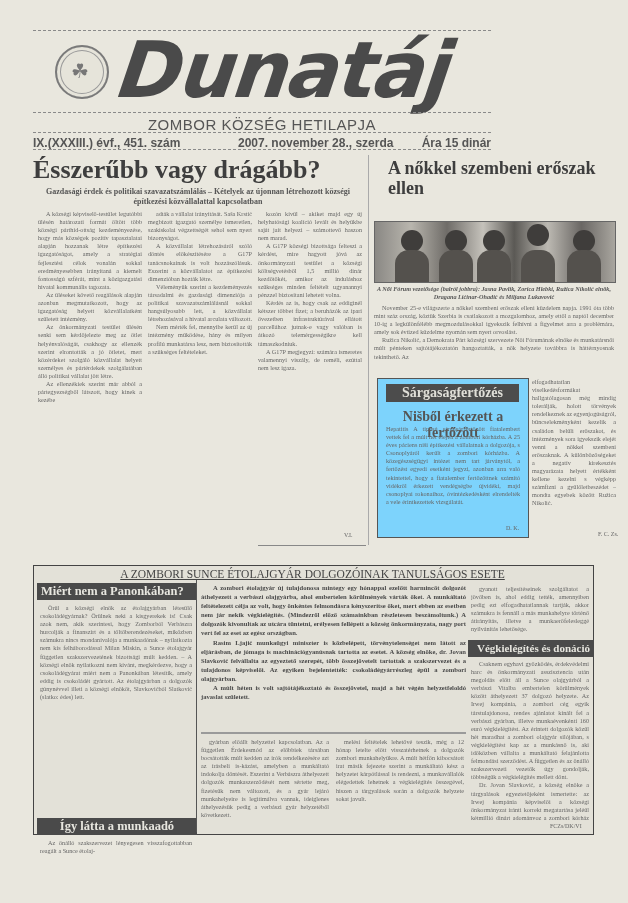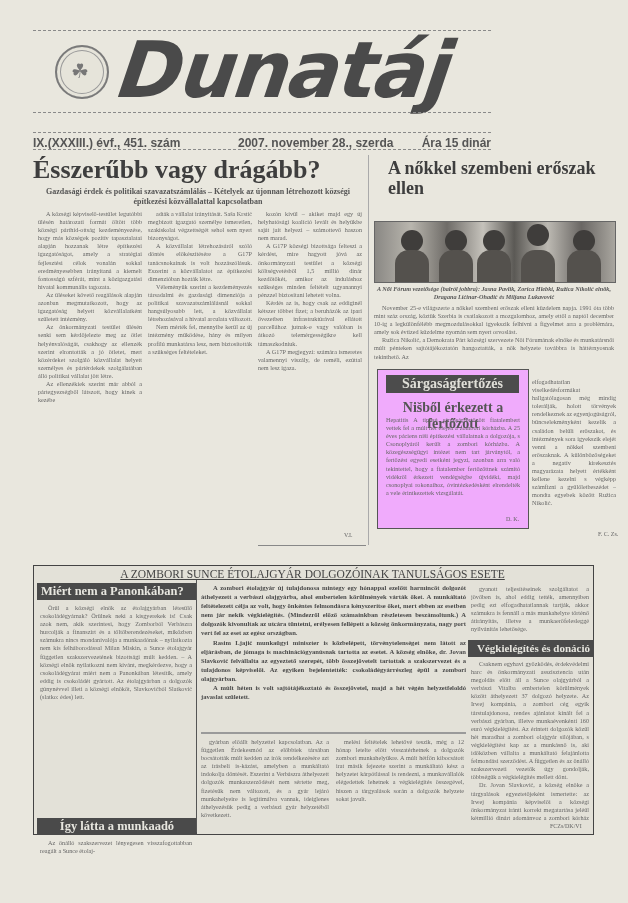--- a/index.html
+++ b/index.html
@@ -39,21 +39,21 @@
   .col { position:absolute; font-size:6.2px; line-height:8.1px; color:#666; text-align:justify; overflow:hidden; }
   .col p { margin:0; text-indent:8px; }
   .photo {
     position:absolute; left:374px; top:221px; width:240px; height:60px;
     background: linear-gradient(90deg,#8a8884 0%,#b9b6ae 15%,#6f6c68 30%,#c5c2bb 45%,#5b5955 58%,#bcb9b2 72%,#6a6764 86%,#a9a69f 100%);
     border:1px solid #666;
   }
   .photo .fig { position:absolute; top:8px; width:22px; height:22px; border-radius:50%; background:#3f3d3b; }
   .photo .body { position:absolute; top:28px; width:34px; height:32px; border-radius:14px 14px 0 0; background:#54514d; }
   .caption { position:absolute; left:374px; top:285px; width:240px; text-align:center; font-style:italic; font-size:6.2px; line-height:8px; color:#555; font-weight:bold; }
-  .sidebox { position:absolute; left:377px; top:369px; width:150px; height:158px; border:1px solid #555; background:#f0abfc; }
+  .sidebox { position:absolute; left:377px; top:378px; width:150px; height:158px; border:1px solid #555; background:#7dd3fc; }
   .sidebox .bar { position:absolute; left:8px; top:5px; width:133px; height:18px; background:#4c4c4c; color:#e0dfd8; text-align:center; font-weight:bold; font-size:14px; line-height:18px; }
   .sidebox .sub { position:absolute; left:0; top:30px; width:150px; text-align:center; font-size:14px; color:#555; font-weight:bold; }
   .sidebox .col { left:8px; top:46px; width:134px; height:108px; }
 
   .frame { position:absolute; left:33px; top:565px; width:559px; height:268px; border:1px solid #444; background:#e3e1d8; }
   .frametitle { position:absolute; left:33px; top:568px; width:559px; text-align:center; font-size:11.5px; color:#444; text-decoration:underline; }
   .bar-dark { position:absolute; background:#4a4a4a; color:#e7e6df; font-weight:bold; font-size:12.5px; line-height:17px; padding:0 4px; white-space:nowrap; }
   .lead { position:absolute; left:201px; top:583px; width:265px; font-size:6.6px; line-height:9.1px; font-weight:bold; color:#4a4a4a; text-align:justify; }
   .lead p { margin:0; text-indent:12px; }
   .rule-h { position:absolute; height:2px; background:#9a9a9a; }
@@ -64,20 +64,21 @@
 <body>
 
 <div class="page">
 
   <div class="dash" style="top:30px;"></div>
   <div class="seal">
     <span class="glyph">☘</span>
   </div>
   <div class="masthead">Dunatáj</div>
   <div class="dash" style="top:112px;"></div>
+  <div class="subtitle">ZOMBOR KÖZSÉG HETILAPJA</div>
   <div class="dash" style="top:132px;"></div>
   <div class="infobar">
     <span class="l">IX.(XXXIII.) évf., 451. szám</span>
     <span class="c">2007. november 28., szerda</span>
     <span class="r">Ára 15 dinár</span>
   </div>
   <div class="dash" style="top:149px;"></div>
 
   <div class="h1" style="left:33px; top:155px; width:330px; font-size:26px; line-height:30px;">Ésszerűbb vagy drágább?</div>
   <div class="deck" style="left:36px; top:187px; width:324px;">Gazdasági érdek és politikai szavazatszámlálás – Kételyek az újonnan létrehozott községi építkezési közvállalattal kapcsolatban</div>

